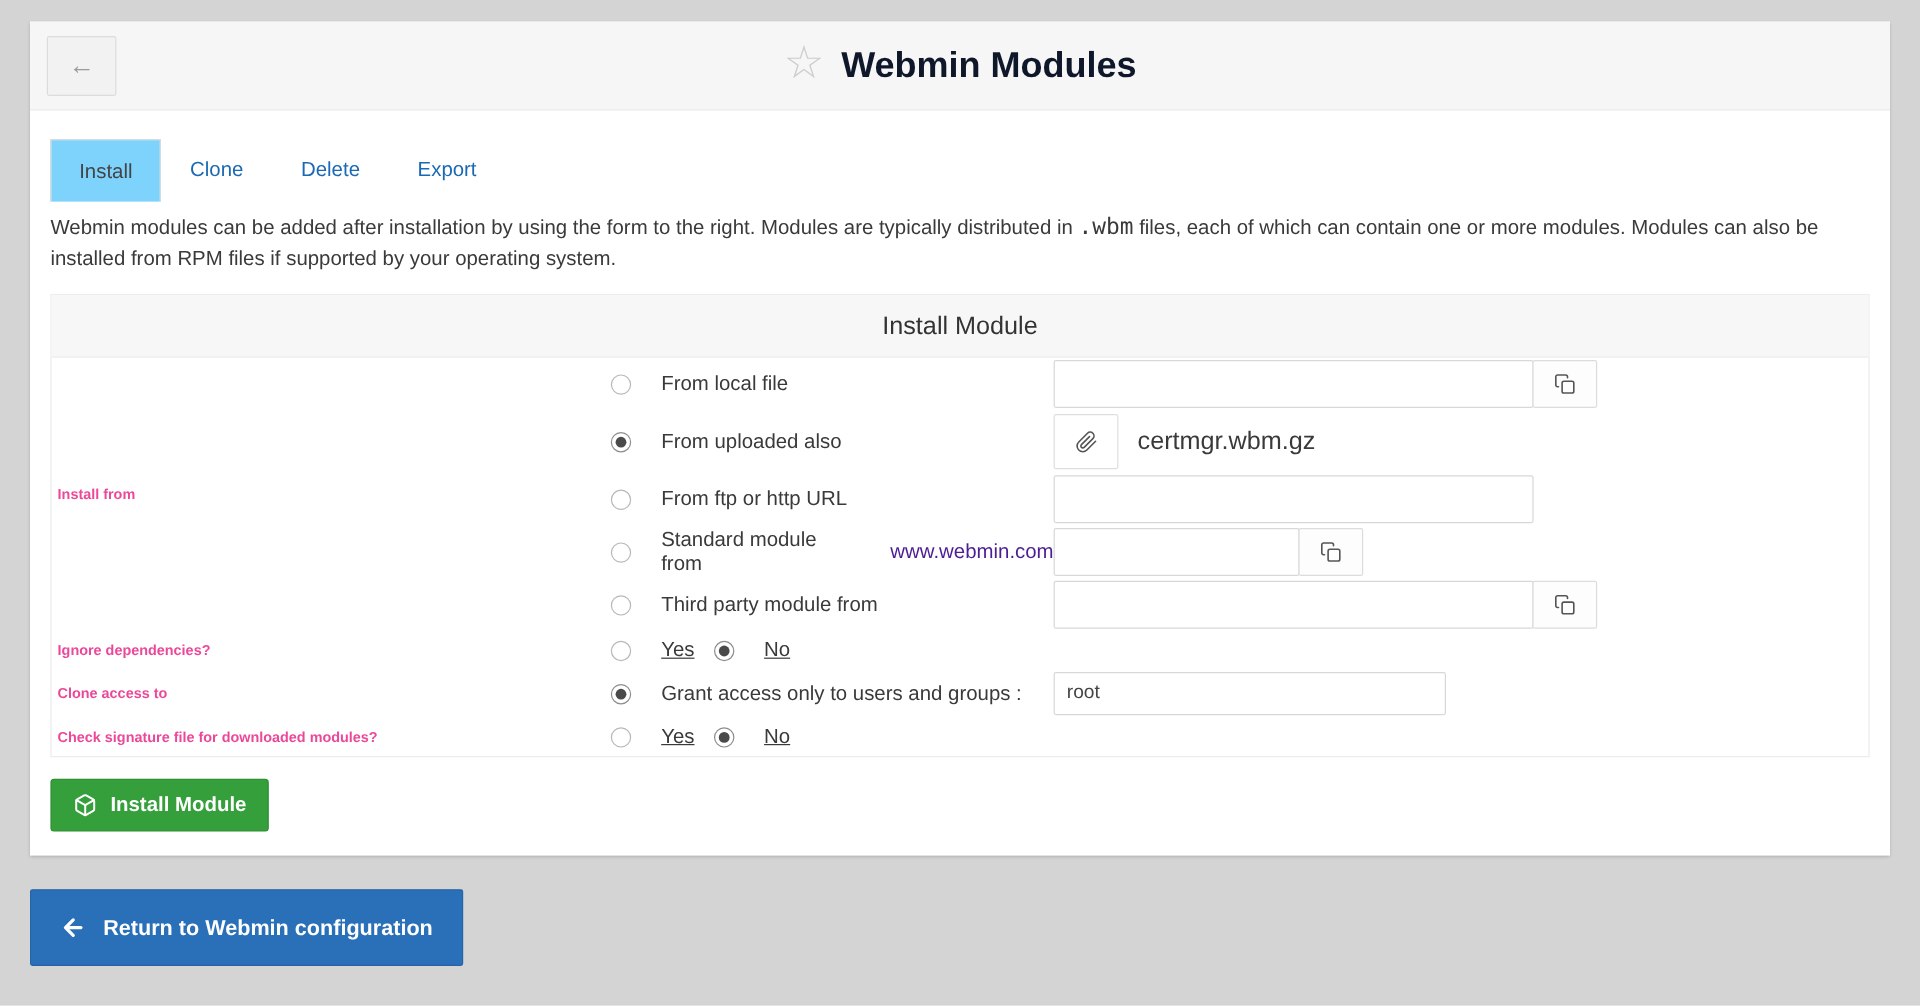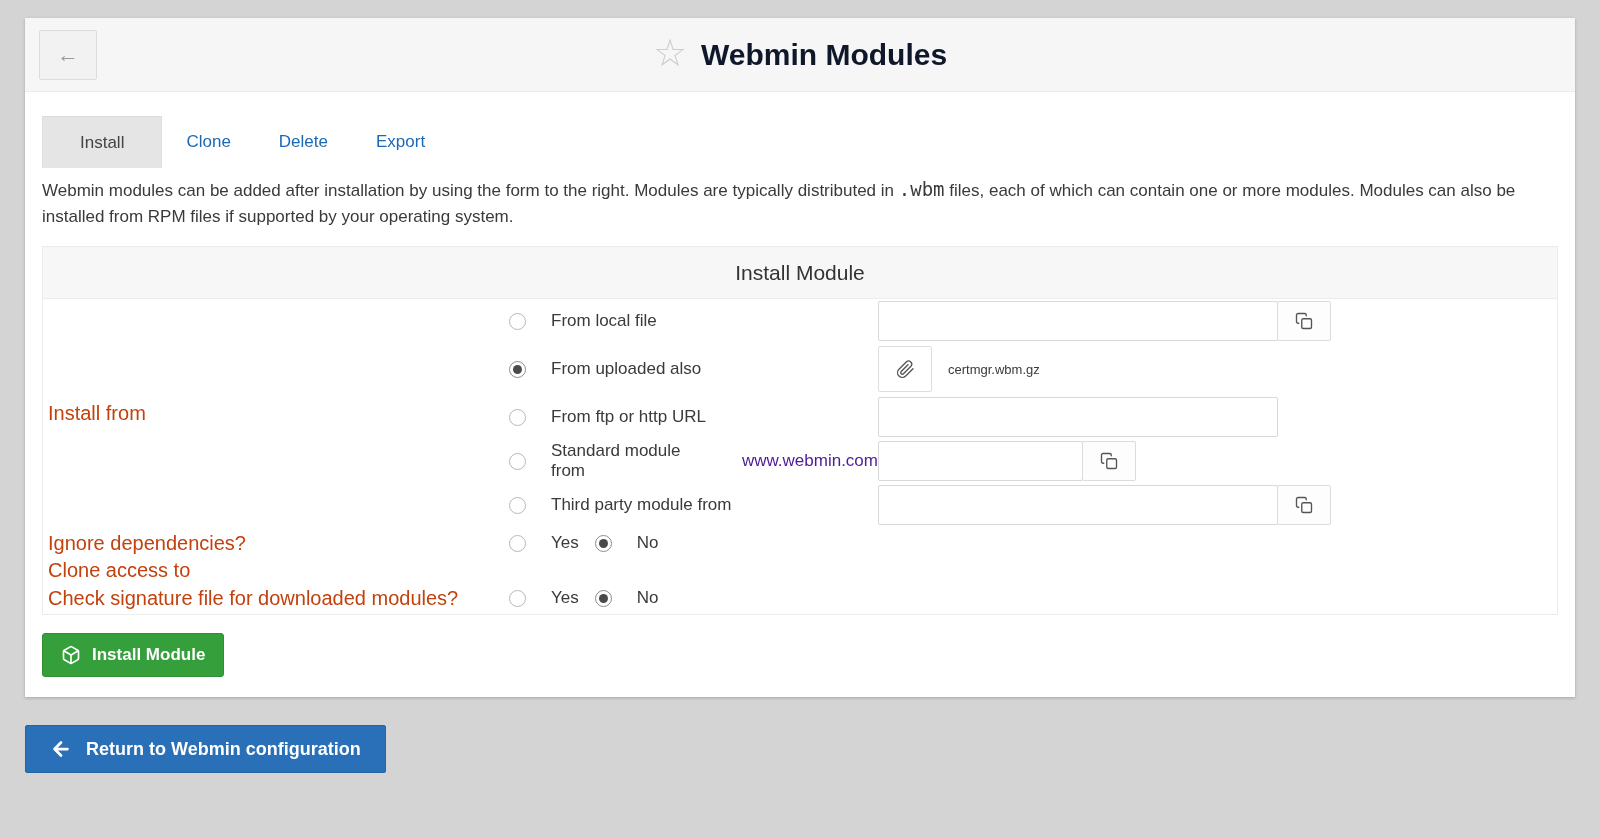--- a/index.html
+++ b/index.html
@@ -38,49 +38,49 @@
   h1 { font-size:30px; font-weight:600; color:#0f172a; margin:0; }
 
   .card-body { padding:24px 17px 20px; }
 
   .tabs { display:flex; align-items:stretch; height:52px; }
   .tab {
     display:flex; align-items:center; padding:0 24px;
     font-size:17px; color:#1b69b4; font-weight:500; cursor:pointer;
   }
   .tab.active {
-    border:1px solid #ddd; border-bottom:none; background:#e5e5e5;
-    color:#444; padding:0 37px;
+    border:1px solid #ddd; border-bottom:none; background:#7dd3fc;
+    color:#444; padding:0 23px;
   }
 
   .intro { margin:8px 0 0; font-size:17px; line-height:26px; color:#3a3a3a; }
   .intro code { font-family:"DejaVu Sans Mono", monospace; font-size:19px; color:#3a3a3a; }
 
   .ftable { margin-top:16px; border:1px solid #ececec; }
   .ftable-title {
     height:52px; background:#f7f7f7; border-bottom:1px solid #ececec;
     display:flex; align-items:center; justify-content:center;
     font-size:21px; color:#333;
   }
   .frow { display:flex; align-items:center; }
   .flabel {
     width:466px; flex:none; align-self:center;
-    font-weight:normal; font-size:20px; color:#c2410c; padding-left:5px;
+    font-weight:bold; font-size:12px; color:#ec4899; padding-left:5px;
   }
   .fcontent { flex:1; }
 
   .opt-line { display:flex; align-items:center; min-height:44px; }
   .opt-line.tall { min-height:52px; }
   .opt-line.short { min-height:40px; }
   .opt-line.shorter { min-height:32px; }
   .opt {
     display:inline-flex; align-items:center; gap:25px;
     width:369px; flex:none; cursor:pointer; font-size:17px; color:#3a3a3a;
   }
-  .opt.auto { width:auto; margin-right:16px; }
+  .opt.auto { width:auto; margin-right:16px;text-decoration:underline; }
   .radio {
     width:17px; height:17px; border:1px solid #b8b8b8; border-radius:50%;
     background:#fff; position:relative; flex:none;
   }
   .radio.checked { border-color:#8d8d8d; }
   .radio.checked::after {
     content:""; position:absolute; left:3px; top:3px; right:3px; bottom:3px;
     border-radius:50%; background:#4a4a4a;
   }
   .wlink { color:#4c1d95; font-weight:normal; text-decoration:none; cursor:pointer; }
@@ -99,31 +99,31 @@
     border:1px solid #dcdcdc; background:#fdfdfd; border-radius:2px;
     display:flex; align-items:center; justify-content:center;
     cursor:pointer; color:#555;
   }
   .upload-btn {
     width:54px; height:46px;
     border:1px solid #dedede; background:#fff; border-radius:2px;
     display:flex; align-items:center; justify-content:center;
     cursor:pointer; color:#555;
   }
-  .file-name { margin-left:16px; font-size:13px; color:#3a3a3a; }
+  .file-name { margin-left:16px; font-size:21px; color:#3a3a3a; }
 
   .btn-green {
     margin-top:18px; height:44px; padding:0 18px;
     display:inline-flex; align-items:center; gap:11px;
     background:#359f3b; border:1px solid #2f8f35; border-radius:3px;
     color:#fff; font-size:17px; font-weight:bold; cursor:pointer;
     font-family:inherit;
   }
   .btn-blue {
-    margin:28px 0 0 25px; height:48px; padding:0 24px;
+    margin:28px 0 0 25px; height:64px; padding:0 24px;
     display:inline-flex; align-items:center; gap:14px;
     background:#2a70b8; border:1px solid #2565a6; border-radius:2px;
     color:#fff; font-size:18px; font-weight:bold; cursor:pointer;
     font-family:inherit;
     text-align:right;
   }
   svg { display:block; }
 </style>
 </head>
 <body>
@@ -247,20 +247,27 @@
               <span class="radio checked"></span>
               <span>No</span>
             </label>
           </div>
         </div>
       </div>
 
       <div class="frow">
         <div class="flabel">Clone access to</div>
         <div class="fcontent">
+          <div class="opt-line short">
+            <label class="opt">
+              <span class="radio checked"></span>
+              <span>Grant access only to users and groups :</span>
+            </label>
+            <input class="ti w-root" value="root" style="">
+          </div>
         </div>
       </div>
 
       <div class="frow">
         <div class="flabel">Check signature file for downloaded modules?</div>
         <div class="fcontent">
           <div class="opt-line shorter">
             <label class="opt auto">
               <span class="radio"></span>
               <span>Yes</span>

